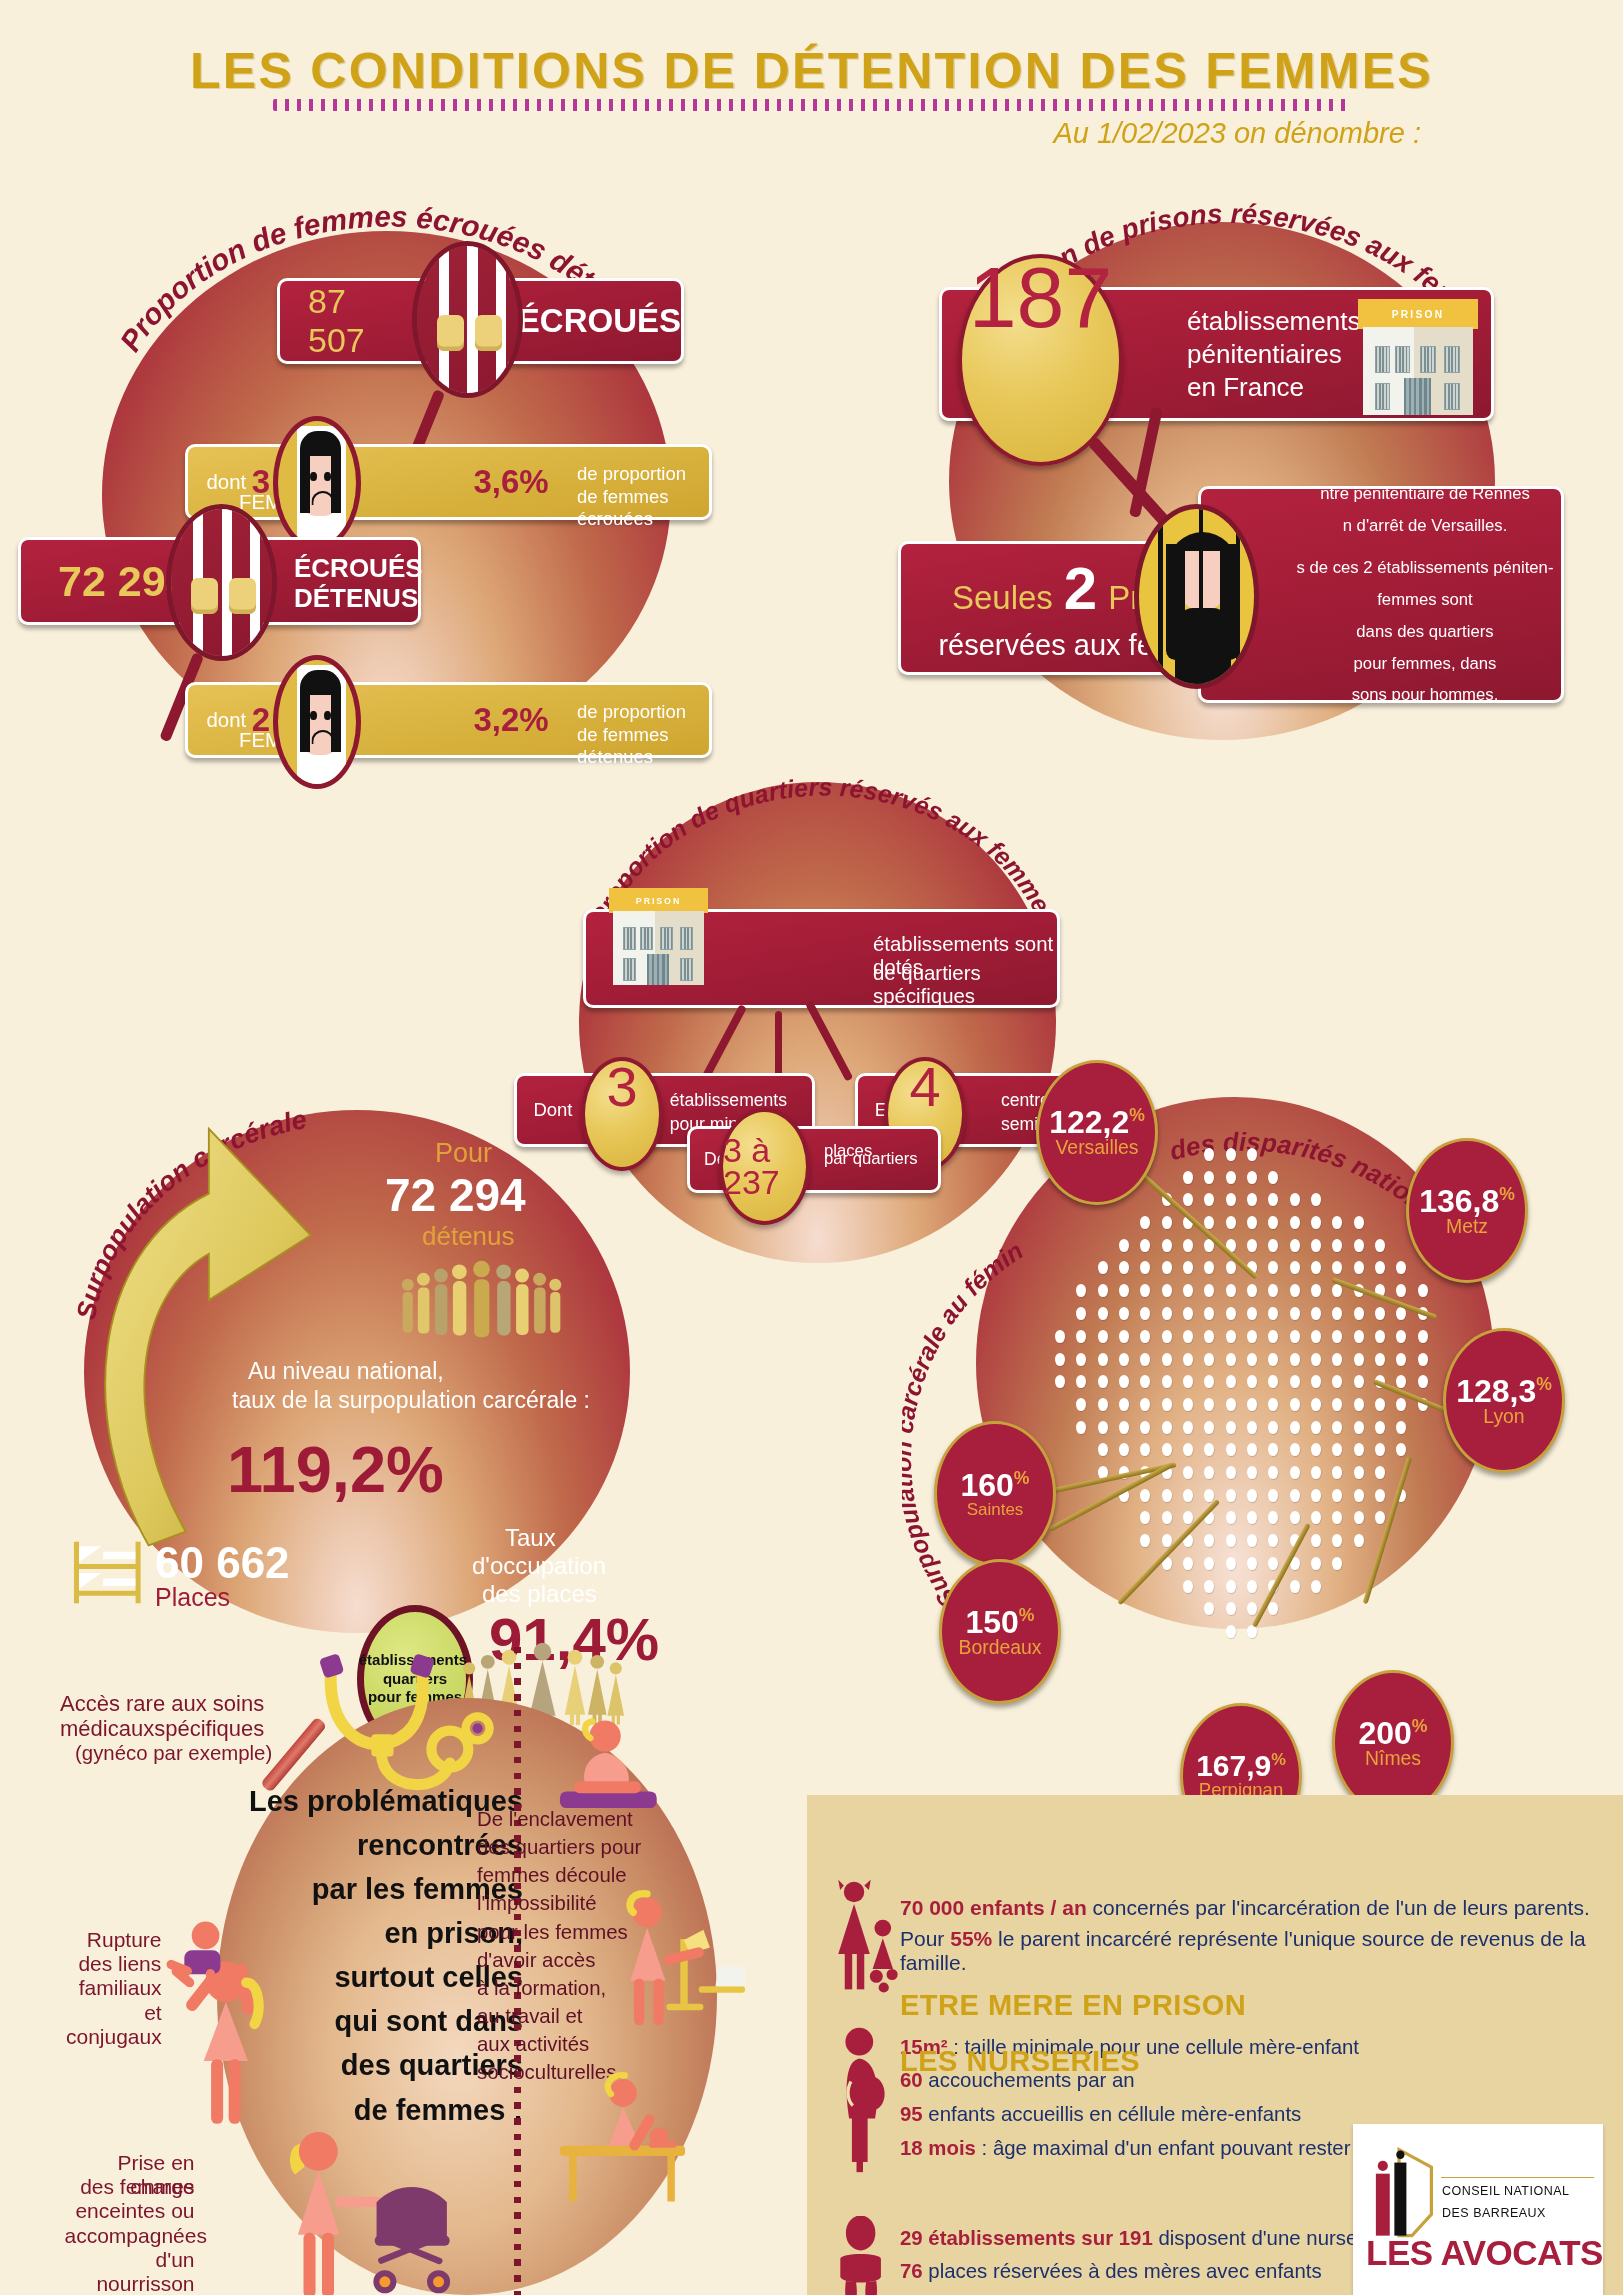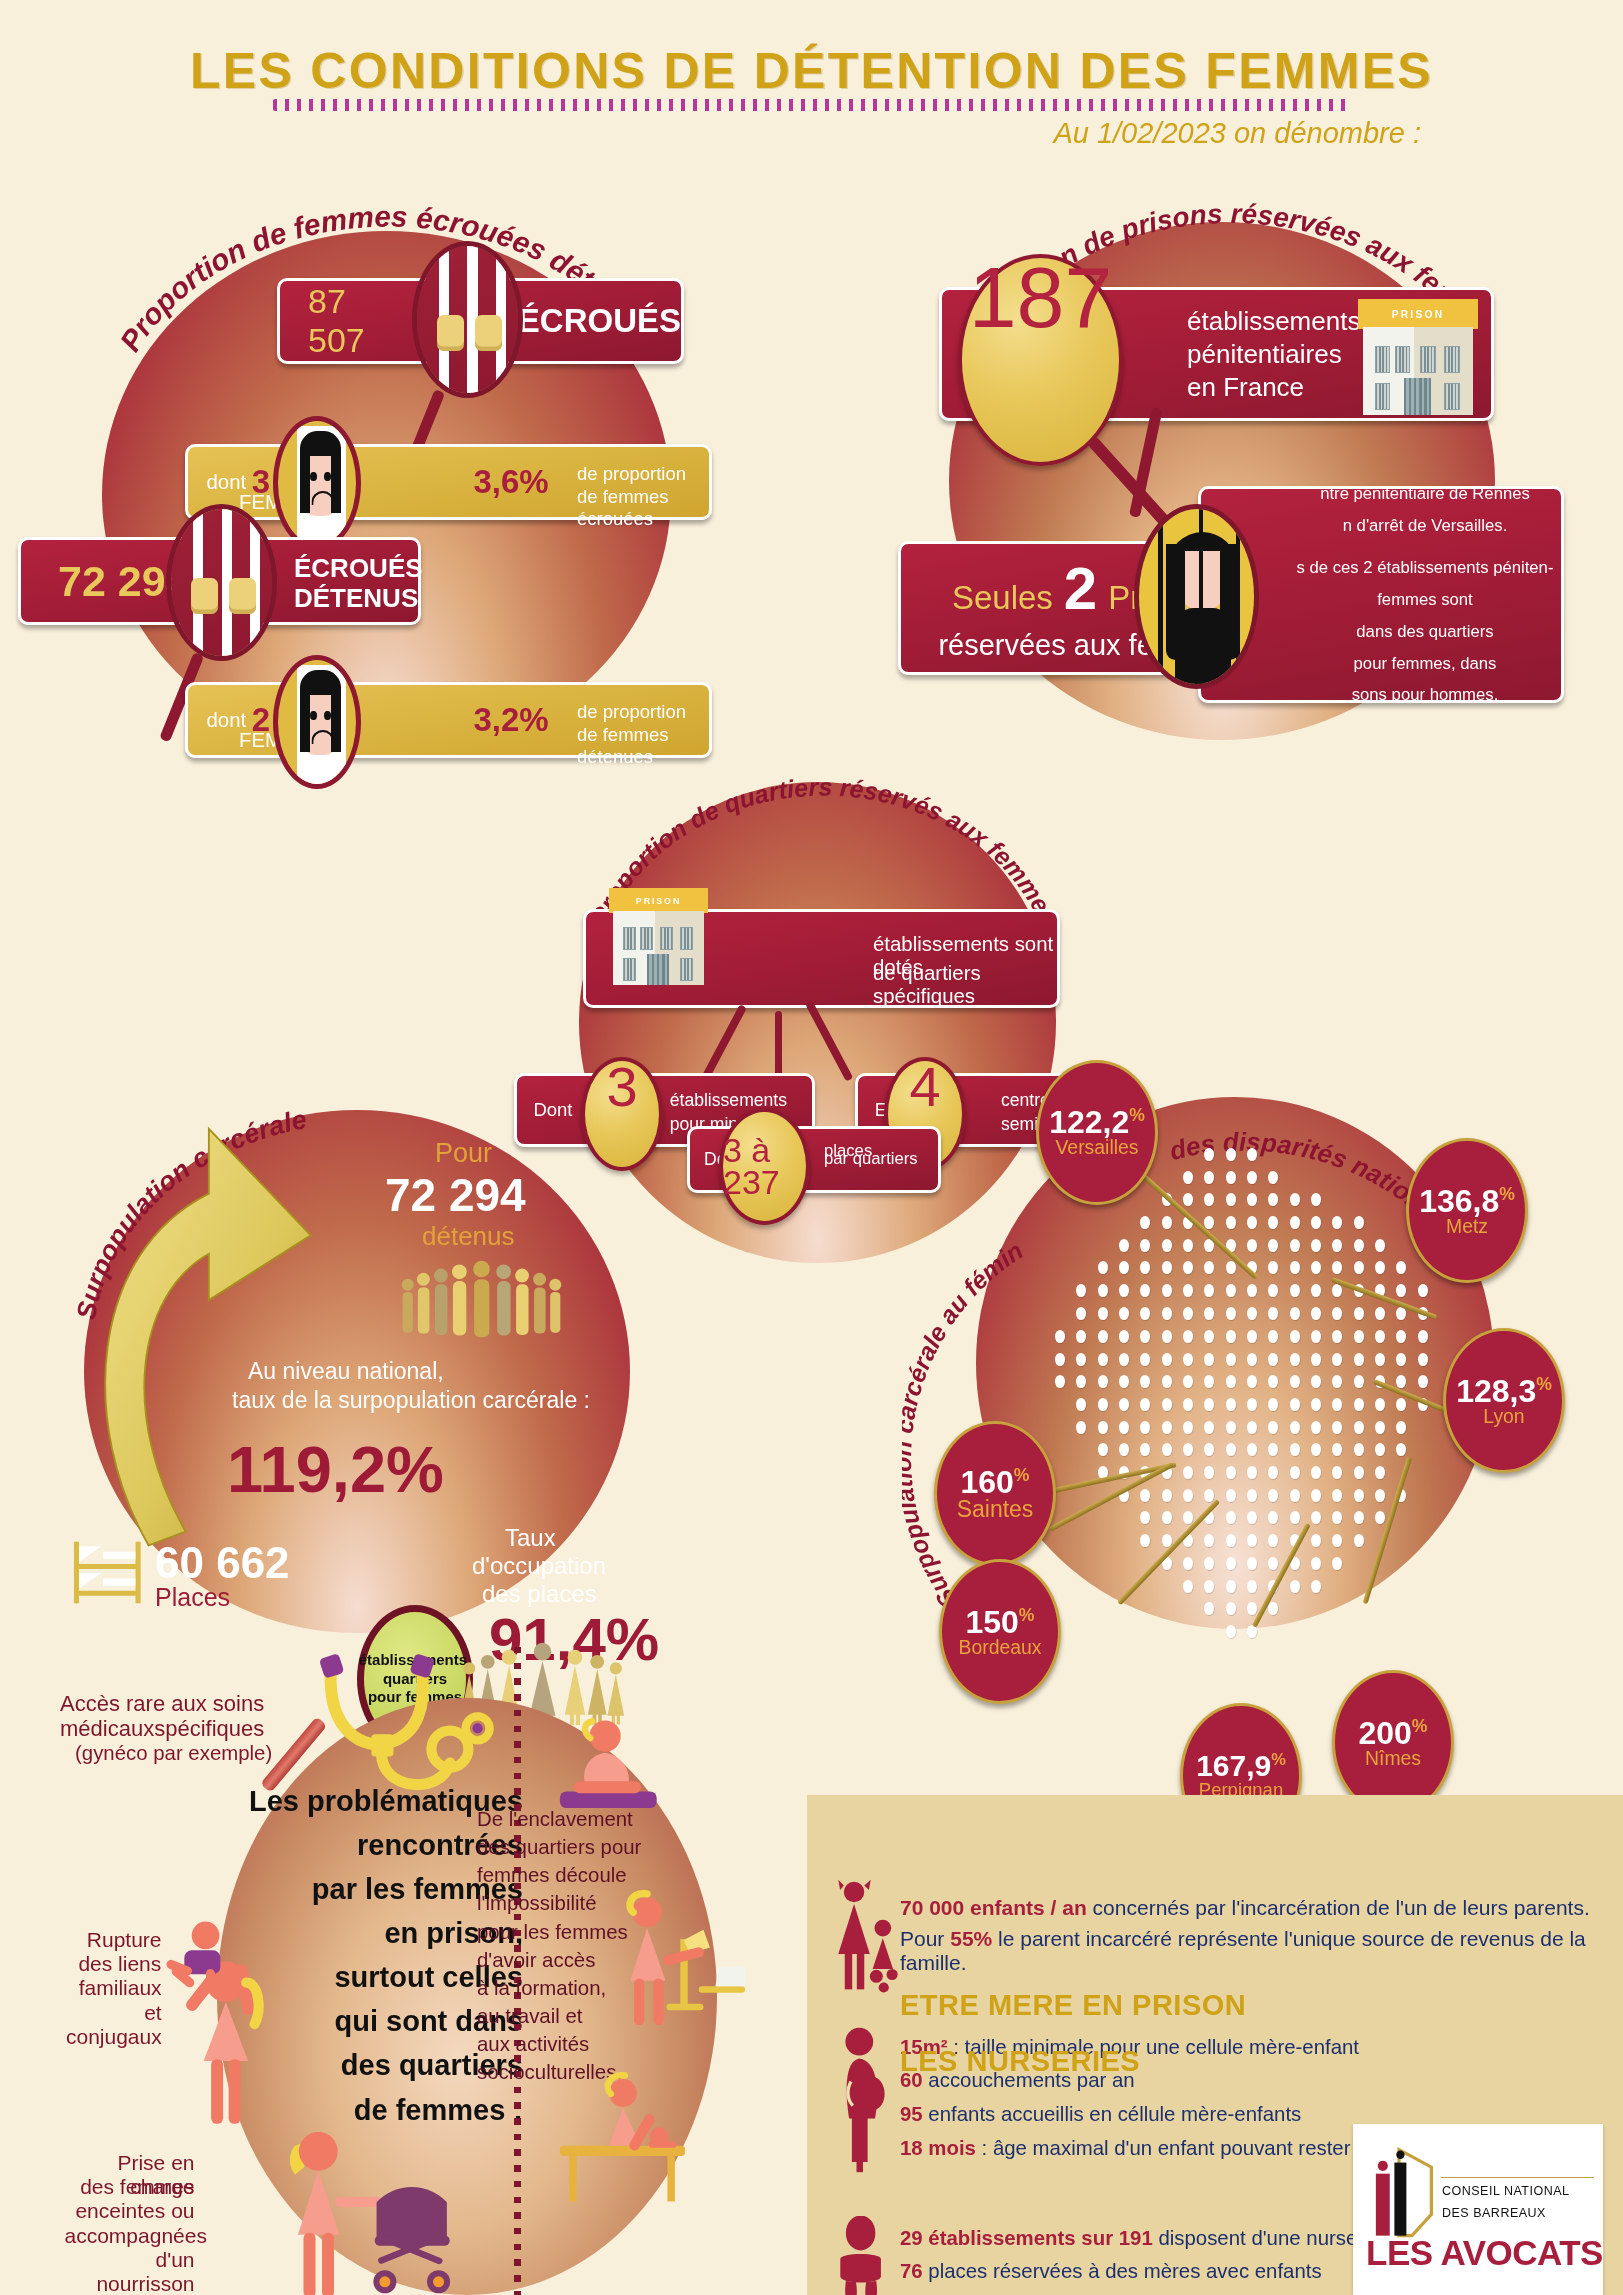--- a/index.html
+++ b/index.html
@@ -748,21 +748,21 @@
     <div class="abs pin" style="left:504px;top:83px;width:116px;height:139px;">
       <span class="v" style="font-size:32px;"><span>136,8</span><sup>%</sup></span>
       <span class="c" style="font-size:19.4px;">Metz</span>
     </div>
     <div class="abs pin" style="left:541px;top:273px;width:116px;height:139px;">
       <span class="v" style="font-size:32px;"><span>128,3</span><sup>%</sup></span>
       <span class="c" style="font-size:19.4px;">Lyon</span>
     </div>
     <div class="abs pin" style="left:32px;top:366px;width:116px;height:139px;">
       <span class="v" style="font-size:32px;"><span>160</span><sup>%</sup></span>
-      <span class="c" style="font-size:23px;">Saintes</span>
+      <span class="c" style="font-size:17px;">Saintes</span>
     </div>
     <div class="abs pin" style="left:37px;top:504px;width:116px;height:139px;">
       <span class="v" style="font-size:32px;"><span>150</span><sup>%</sup></span>
       <span class="c" style="font-size:19.4px;">Bordeaux</span>
     </div>
     <div class="abs pin" style="left:278px;top:648px;width:116px;height:139px;">
       <span class="v" style="font-size:30px;"><span>167,9</span><sup>%</sup></span>
       <span class="c" style="font-size:18.5px;">Perpignan</span>
     </div>
     <div class="abs pin" style="left:430px;top:615px;width:116px;height:139px;">

